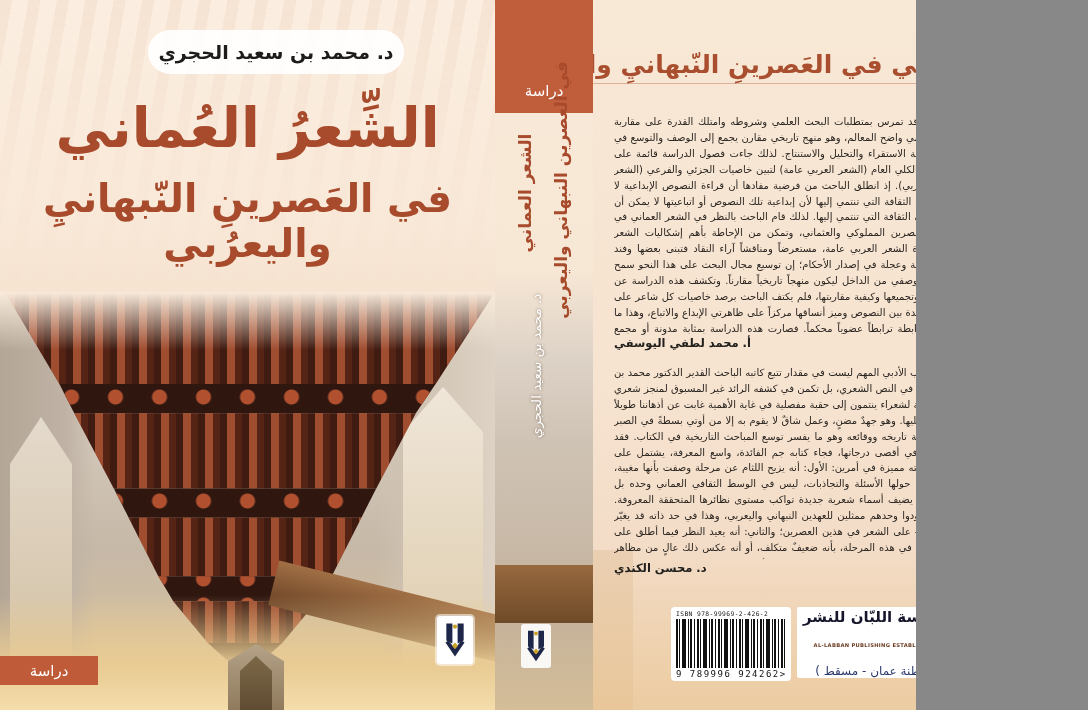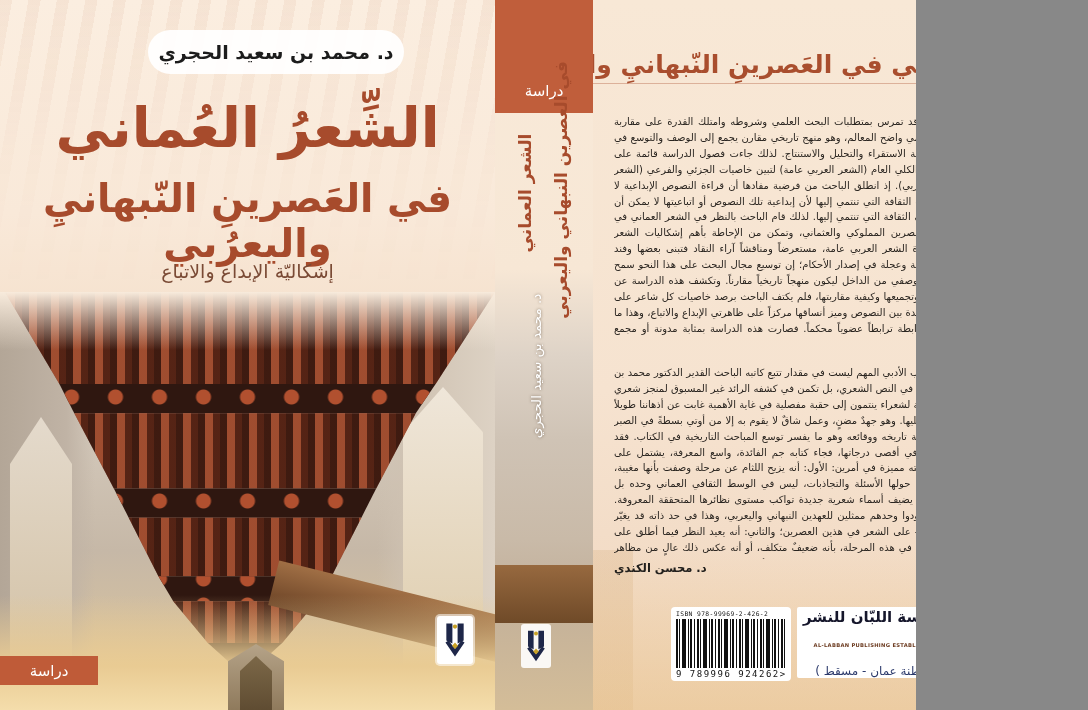--- a/index.html
+++ b/index.html
@@ -165,21 +165,20 @@
 
   <div id="front">
     <div class="cream-hint"></div>
 
     <div class="author-plate">
       <span>د. محمد بن سعيد الحجري</span>
     </div>
 
     <div class="ftitle" id="ftitle2">في العَصرينِ النّبهانيِ واليعرُبي</div>
     <div class="ftitle" id="ftitle1">الشِّعرُ العُماني</div>
-    <div class="ftitle" id="fsub">إشكاليّة الإبداع والاتباع</div>
 
     <div class="photo">
       <div class="col-left"></div>
       <div class="archL"></div>
       <div class="col-right"></div>
       <div class="archR"></div>
       <div class="ceil beams cl1"></div>
       <div class="ceil band  cb1"></div>
       <div class="ceil beams cl2"></div>
       <div class="ceil band  cb2"></div>
@@ -224,20 +223,21 @@
     <div class="back-window bw1"></div>
     <div class="back-window bw2"></div>
     <div class="back-wash"></div>
 
     <div class="back-header">
       <span id="btitle">الشِّعرُ العُماني في العَصرينِ النّبهانيِ واليعرُبي</span>
 
     </div>
 
     <div class="review" id="p1">أثبت الباحث في هذه الدراسة أنه قد تمرس بمتطلبات البحث العلمي وشروطه وامتلك القدرة على مقاربة النصوص وتحليلها في ضوء منهج علمي واضح المعالم، وهو منهج تاريخي مقارن يجمع إلى الوصف والتوسع في رصد الظواهر والإشكاليات المدروسة الاستقراء والتحليل والاستنتاج. لذلك جاءت فصول الدراسة قائمة على خطة منهجية بينة قوامها النظر في الكلي العام (الشعر العربي عامة) لتبين خاصيات الجزئي والفرعي (الشعر العماني في العصرين النبهاني واليعربي). إذ انطلق الباحث من فرضية مفادها أن قراءة النصوص الإبداعية لا يمكن أن تتم إلا داخل مسار تحولات الثقافة التي تنتمي إليها لأن إبداعية تلك النصوص أو اتباعيتها لا يمكن أن تنكشف إلا ضمن سيرورة الإبداع في الثقافة التي تنتمي إليها. لذلك قام الباحث بالنظر في الشعر العماني في ضوء قراءته للشعر العربي في العصرين المملوكي والعثماني، وتمكن من الإحاطة بأهم إشكاليات الشعر العماني وأسئلته ومآزقه داخل دائرة الشعر العربي عامة، مستعرضاً ومناقشاً آراء النقاد فتبنى بعضها وفند بعضها مبيناً ما تنبني عليه من إطلاقية وعجلة في إصدار الأحكام؛ إن توسيع مجال البحث على هذا النحو سمح للباحث بأن يفتح المنهج التاريخي الوصفي من الداخل ليكون منهجاً تاريخياً مقارناً. وتكشف هذه الدراسة عن جهد واضح في تتبع المادة الشعرية وتجميعها وكيفية مقاربتها، فلم يكتف الباحث برصد خاصيات كل شاعر على حدة بل عمد إلى إجراء مقارنات عديدة بين النصوص وميز أنساقها مركزاً على ظاهرتي الإبداع والاتباع، وهذا ما جعل فصول الدراسة وأقسامها مترابطة ترابطاً عضوياً محكماً. فصارت هذه الدراسة بمثابة مدونة أو مجمع للذاكرة الشعرية في العصرين النبهاني واليعربي، ما يجعلها مرجعاً علمياً يفيد الباحثين والدارسين ويضطلع بدور مهم في لملمة الذاكرة الثقافية العمانية وإلقاء الضوء على مناطق معتمة من تلك الذاكرة.</div>
+    <div class="sig" id="sig1">أ. محمد لطفي اليوسفي</div>
 
     <div class="review" id="p2">إن حجم الإضافة المعرفية لهذا الكتاب الأدبي المهم ليست في مقدار تتبع كاتبه الباحث القدير الدكتور محمد بن سعيد الحجري لثيمات الإبداع والاتباع في النص الشعري، بل تكمن في كشفه الرائد غير المسبوق لمنجز شعري تاريخي مغمور، وعقده لذاكرة شعرية لشعراء ينتمون إلى حقبة مفصلية في غاية الأهمية غابت عن أذهاننا طويلاً حتى كدنا نفقد الأمل في الحصول عليها. وهو جهدٌ مضنٍ، وعمل شاقٌ لا يقوم به إلا من أوتي بسطةً في الصبر والجلد، وفهم الواقع العماني ومقاربة تاريخه ووقائعه وهو ما يفسر توسع المباحث التاريخية في الكتاب. فقد كابد الباحث مشقة البحث العلمي في أقصى درجاتها، فجاء كتابه جم الفائدة، واسع المعرفة، يشتمل على معارف العلوم الإنسانية كاملة؛ وقيمته مميزة في أمرين: الأول: أنه يزيح اللثام عن مرحلة وصفت بأنها مغيبة، وأن نتاجها عفا عليه الدهر، وأثيرت حولها الأسئلة والتجاذبات، ليس في الوسط الثقافي العماني وحده بل العربي أيضاً. والكتاب في هذا الأمر يضيف أسماء شعرية جديدة تواكب مستوى نظائرها المتحققة المعروفة. فالنبهاني والستالي والحبسي لم يعودوا وحدهم ممثلين للعهدين النبهاني واليعربي، وهذا في حد ذاته قد يغيّر بعض الأحكام التي أطلقت - جزافاً - على الشعر في هذين العصرين؛ والثاني: أنه يعيد النظر فيما أطلق على الشعر العماني من أحكام غير دقيقة في هذه المرحلة، بأنه ضعيفٌ متكلف، أو أنه عكس ذلك عالٍ من مظاهر التكلف والصنعة، أو أنه قليلٌ منحصرٌ في واقعه. وعليه فهذا الكتاب شاملٌ، جامعٌ، مانعٌ، دقيق، يسترشدُ بالنقد ويلامس الذائقة الأدبية، يرمي إلى إظهار الشخصية الشعرية العمانية في أدق تفاصيلها ومكوناتها. وقد قدّمه كاتبه مستنيراً بثقافته الموسوعية، وبتسلحه بمنهجه النقدي الحازم، وامتلاكه لدقة المصطلح وللغة الخطاب الرصينة البعيدة عن الغلو والتكلف والاحتفاء، لهذا بدا عليها الكتاب موثقاً موفقاً مسلسلاً منساباً، وملامساً شغاف القلوب، يُقرأ بعين الرضى والبهجة، وبنفسٍ لا تكابدها مشقة.</div>
     <div class="sig" id="sig2">د. محسن الكندي</div>
 
     <div class="barcode">
       <div class="isbn">ISBN 978-99969-2-426-2</div>
       <div class="bars"></div>
       <div class="digits">
         <span>9 789996 924262</span>
         <span>&gt;</span>

